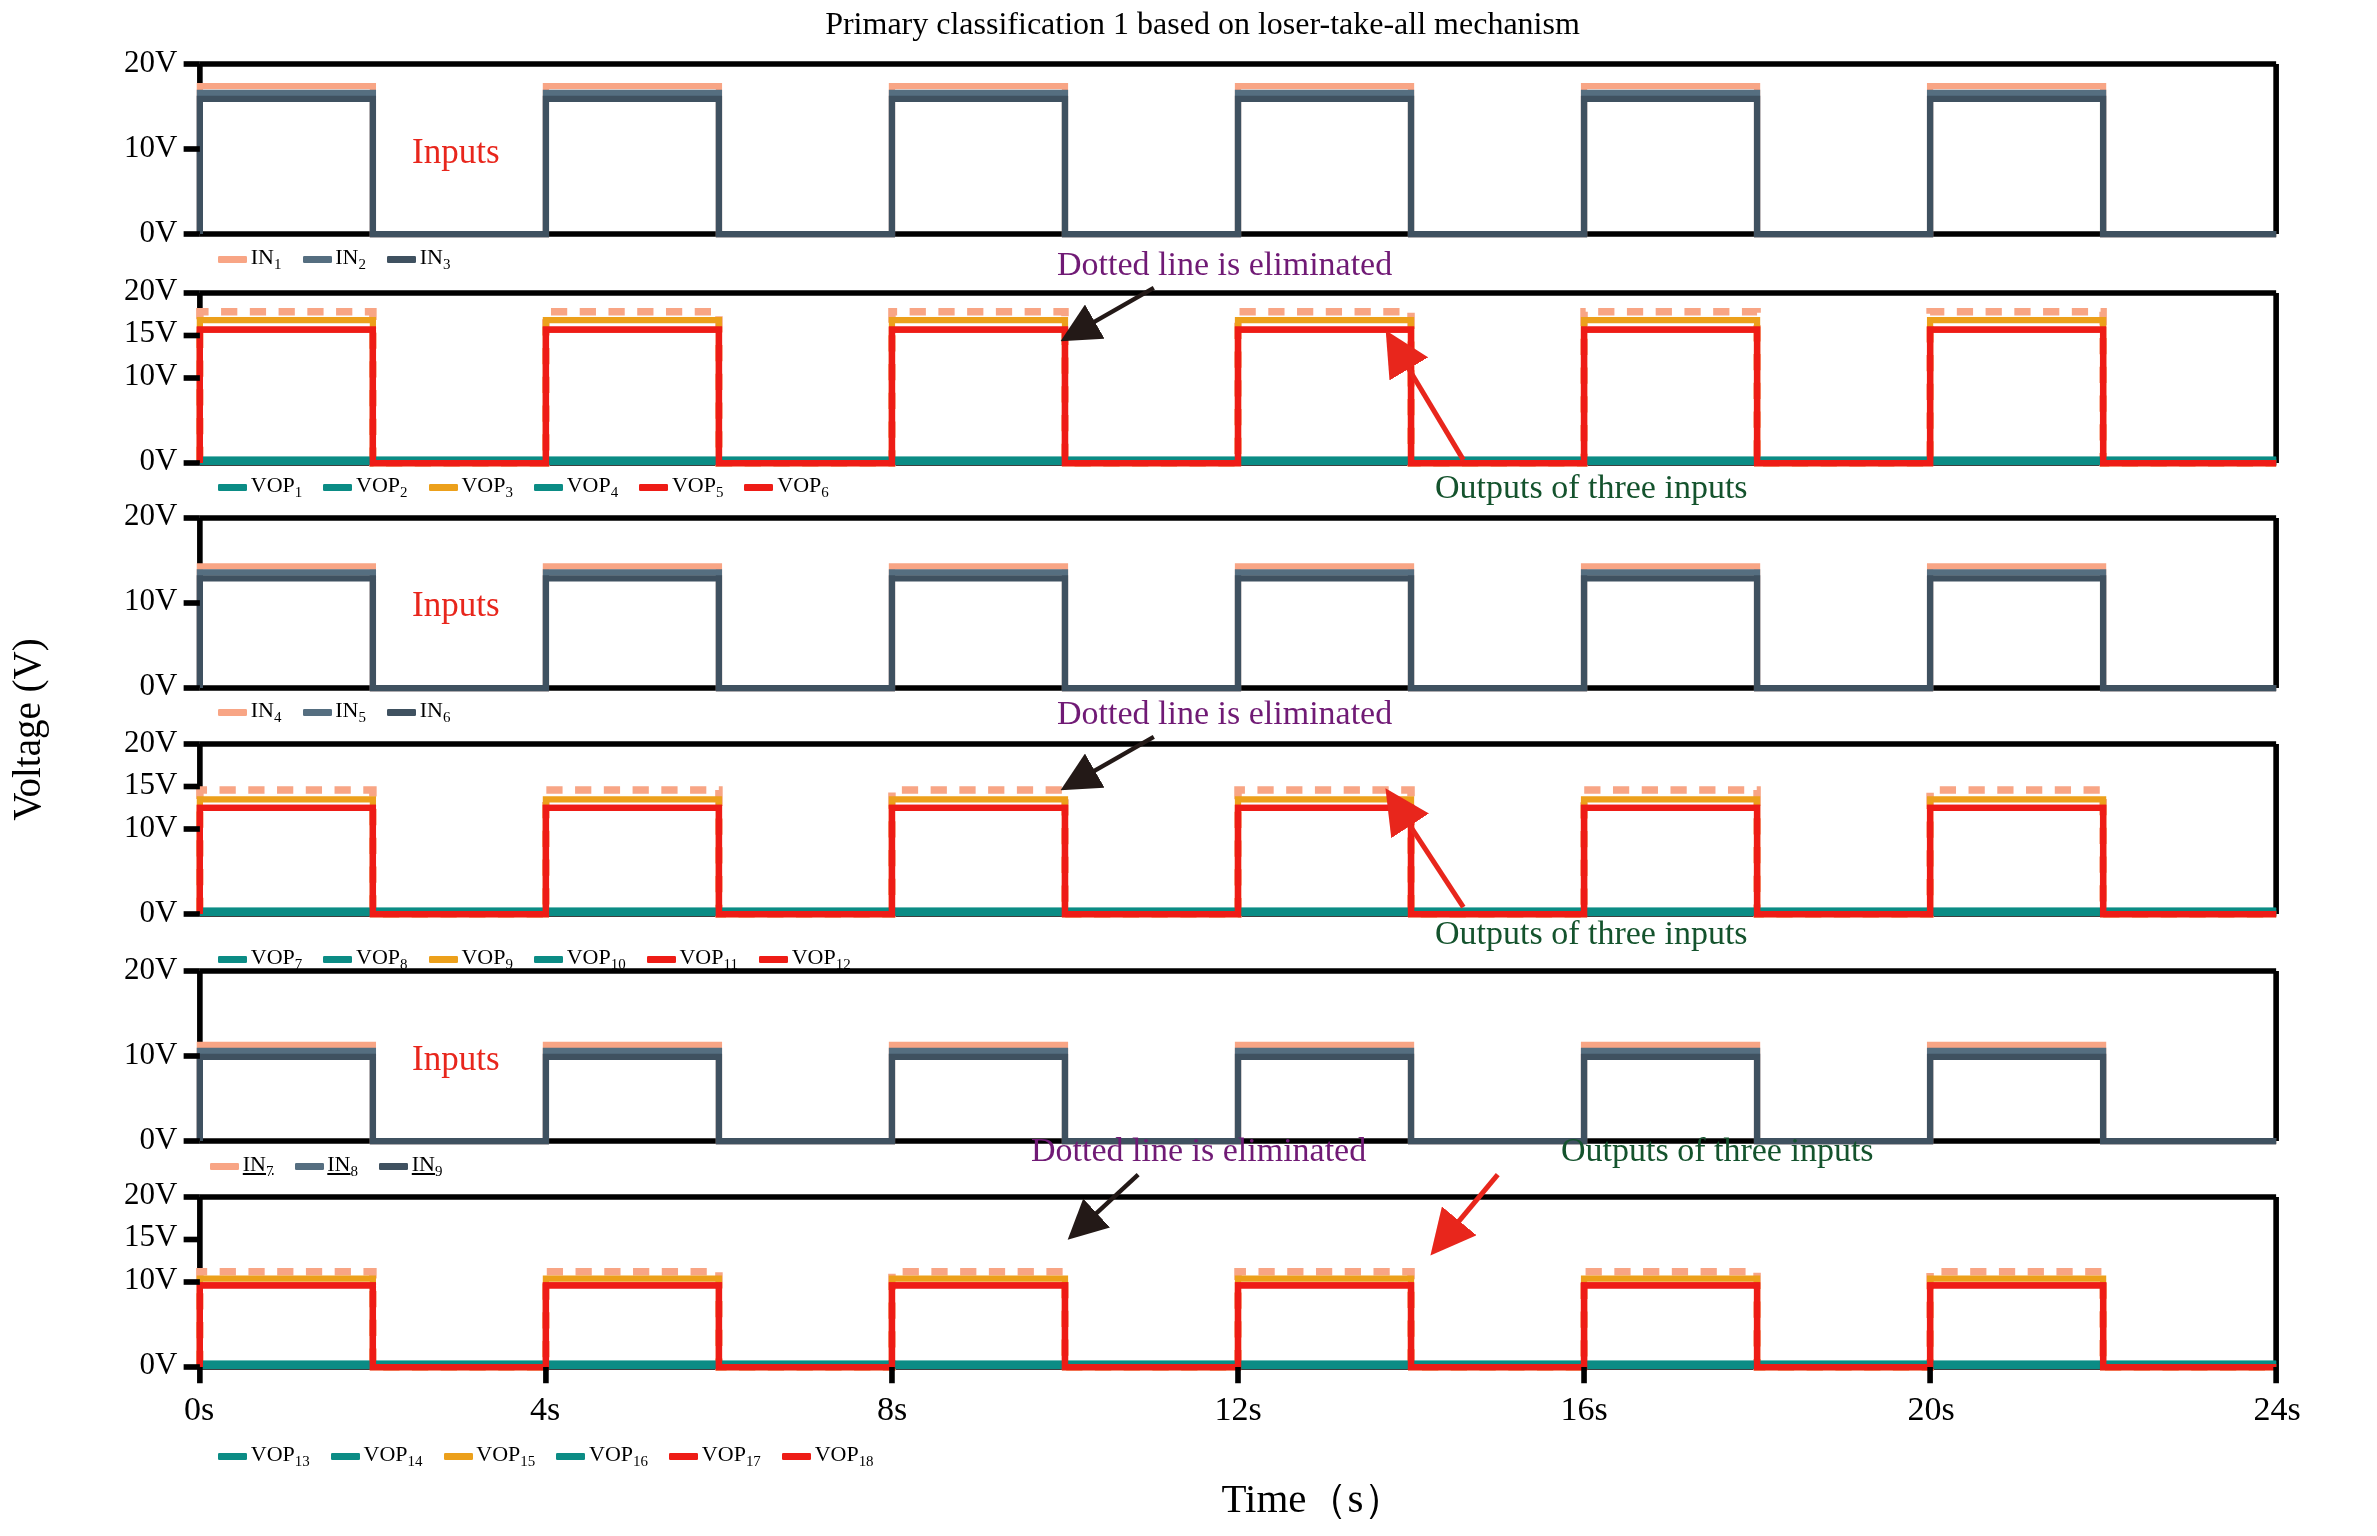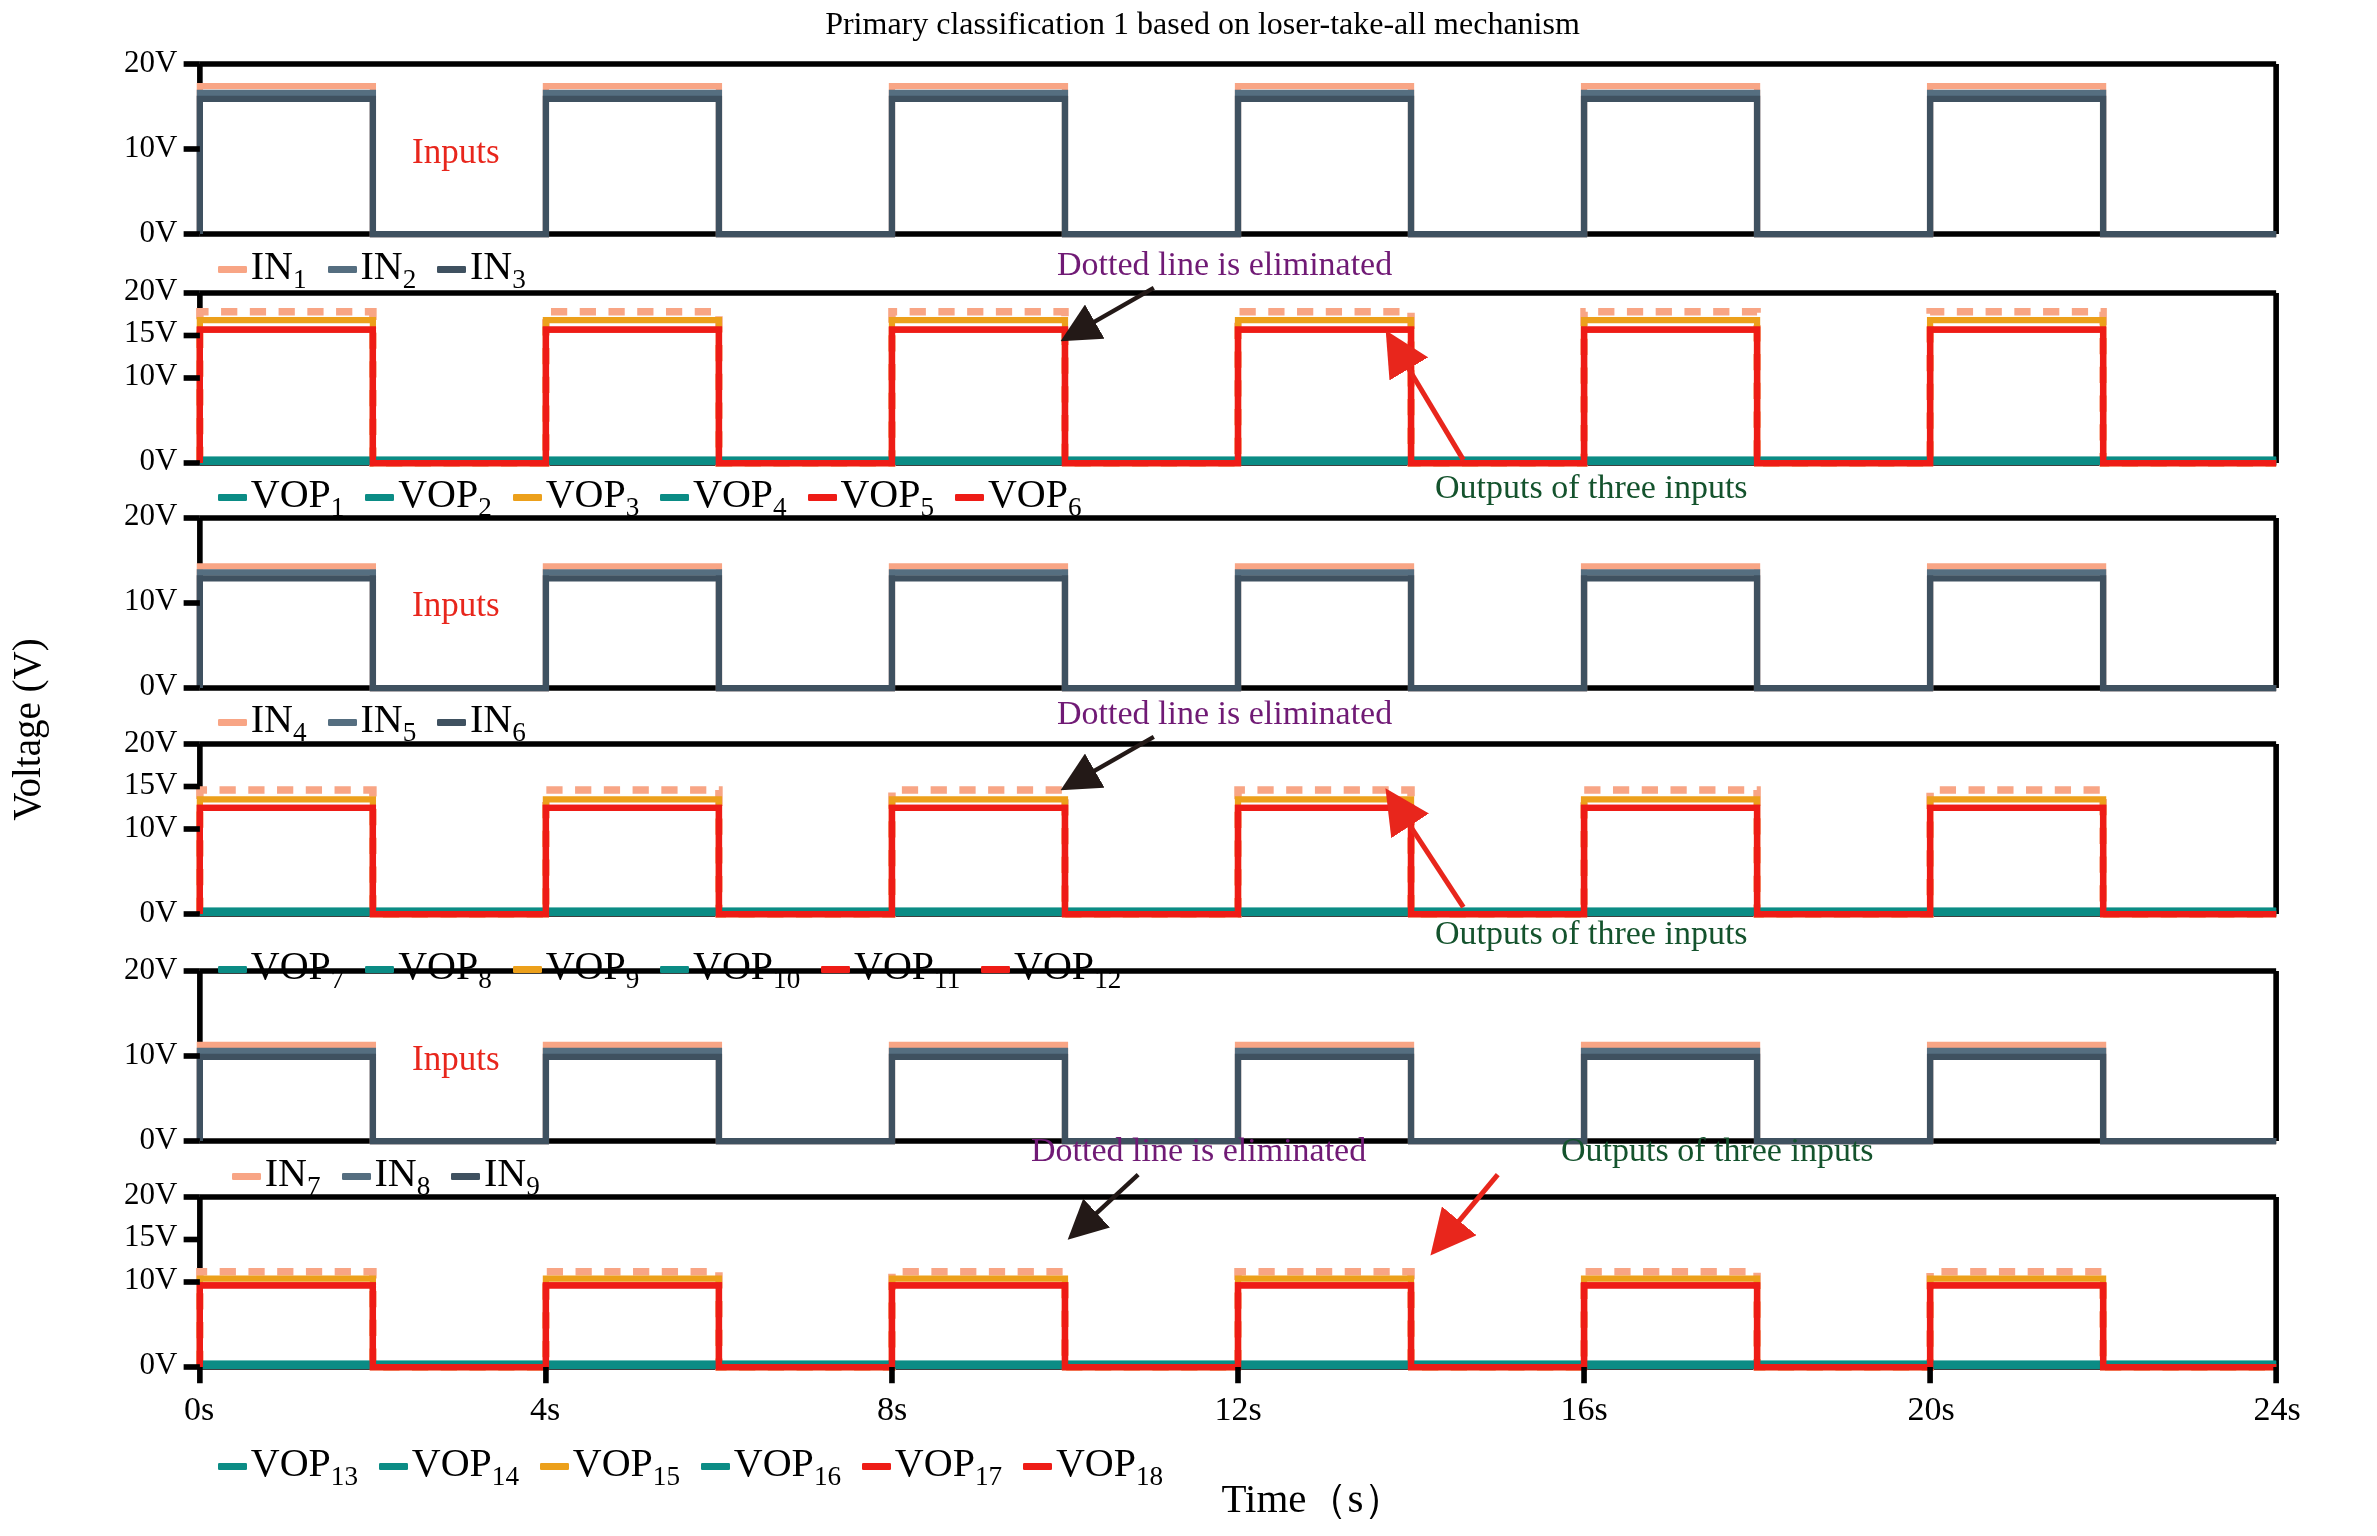--- a/index.html
+++ b/index.html
@@ -30,21 +30,21 @@
     position:absolute;text-align:right;font-size:31px;line-height:1;
     white-space:nowrap;
   }
   .xtick-label{
     position:absolute;text-align:center;font-size:34px;white-space:nowrap;
   }
 
   .legend{position:absolute;display:flex;align-items:center;white-space:nowrap;}
   .legend .entry{display:flex;align-items:center;margin-right:21px;}
   .legend .swatch{display:inline-block;width:29px;height:6.9px;margin-right:3.8px;border-radius:1.3px;}
-  .legend .ltxt{font-size:40px;line-height:1;}
+  .legend .ltxt{font-size:22px;line-height:1;}
   .legend .ltxt sub{font-size:0.68em;}
 
   .anno{position:absolute;font-size:34px;white-space:nowrap;}
   .anno.black{color:#701a75;}
   .anno.red{color:#14532d;}
 
   .inputs-tag{position:absolute;font-size:35px;color:#e8261c;white-space:nowrap;}
 
   .arrow-layer{position:absolute;inset:0;pointer-events:none;}
 </style>
@@ -231,21 +231,21 @@
         </div>
         <div class="entry">
           <span class="swatch" style="background: rgb(238, 28, 22);"></span>
           <span class="ltxt">VOP<sub>11</sub></span>
         </div>
         <div class="entry">
           <span class="swatch" style="background: rgb(238, 28, 22);"></span>
           <span class="ltxt">VOP<sub>12</sub></span>
         </div>
       </div>
-      <div class="legend" style="left: 232px; top: 1153px;">
+      <div class="legend" style="left: 210px; top: 1153px; text-decoration: underline;">
         <div class="entry">
           <span class="swatch" style="background: rgb(248, 165, 133);"></span>
           <span class="ltxt">IN<sub>7</sub></span>
         </div>
         <div class="entry">
           <span class="swatch" style="background: rgb(85, 110, 128);"></span>
           <span class="ltxt">IN<sub>8</sub></span>
         </div>
         <div class="entry">
           <span class="swatch" style="background: rgb(63, 81, 96);"></span>

